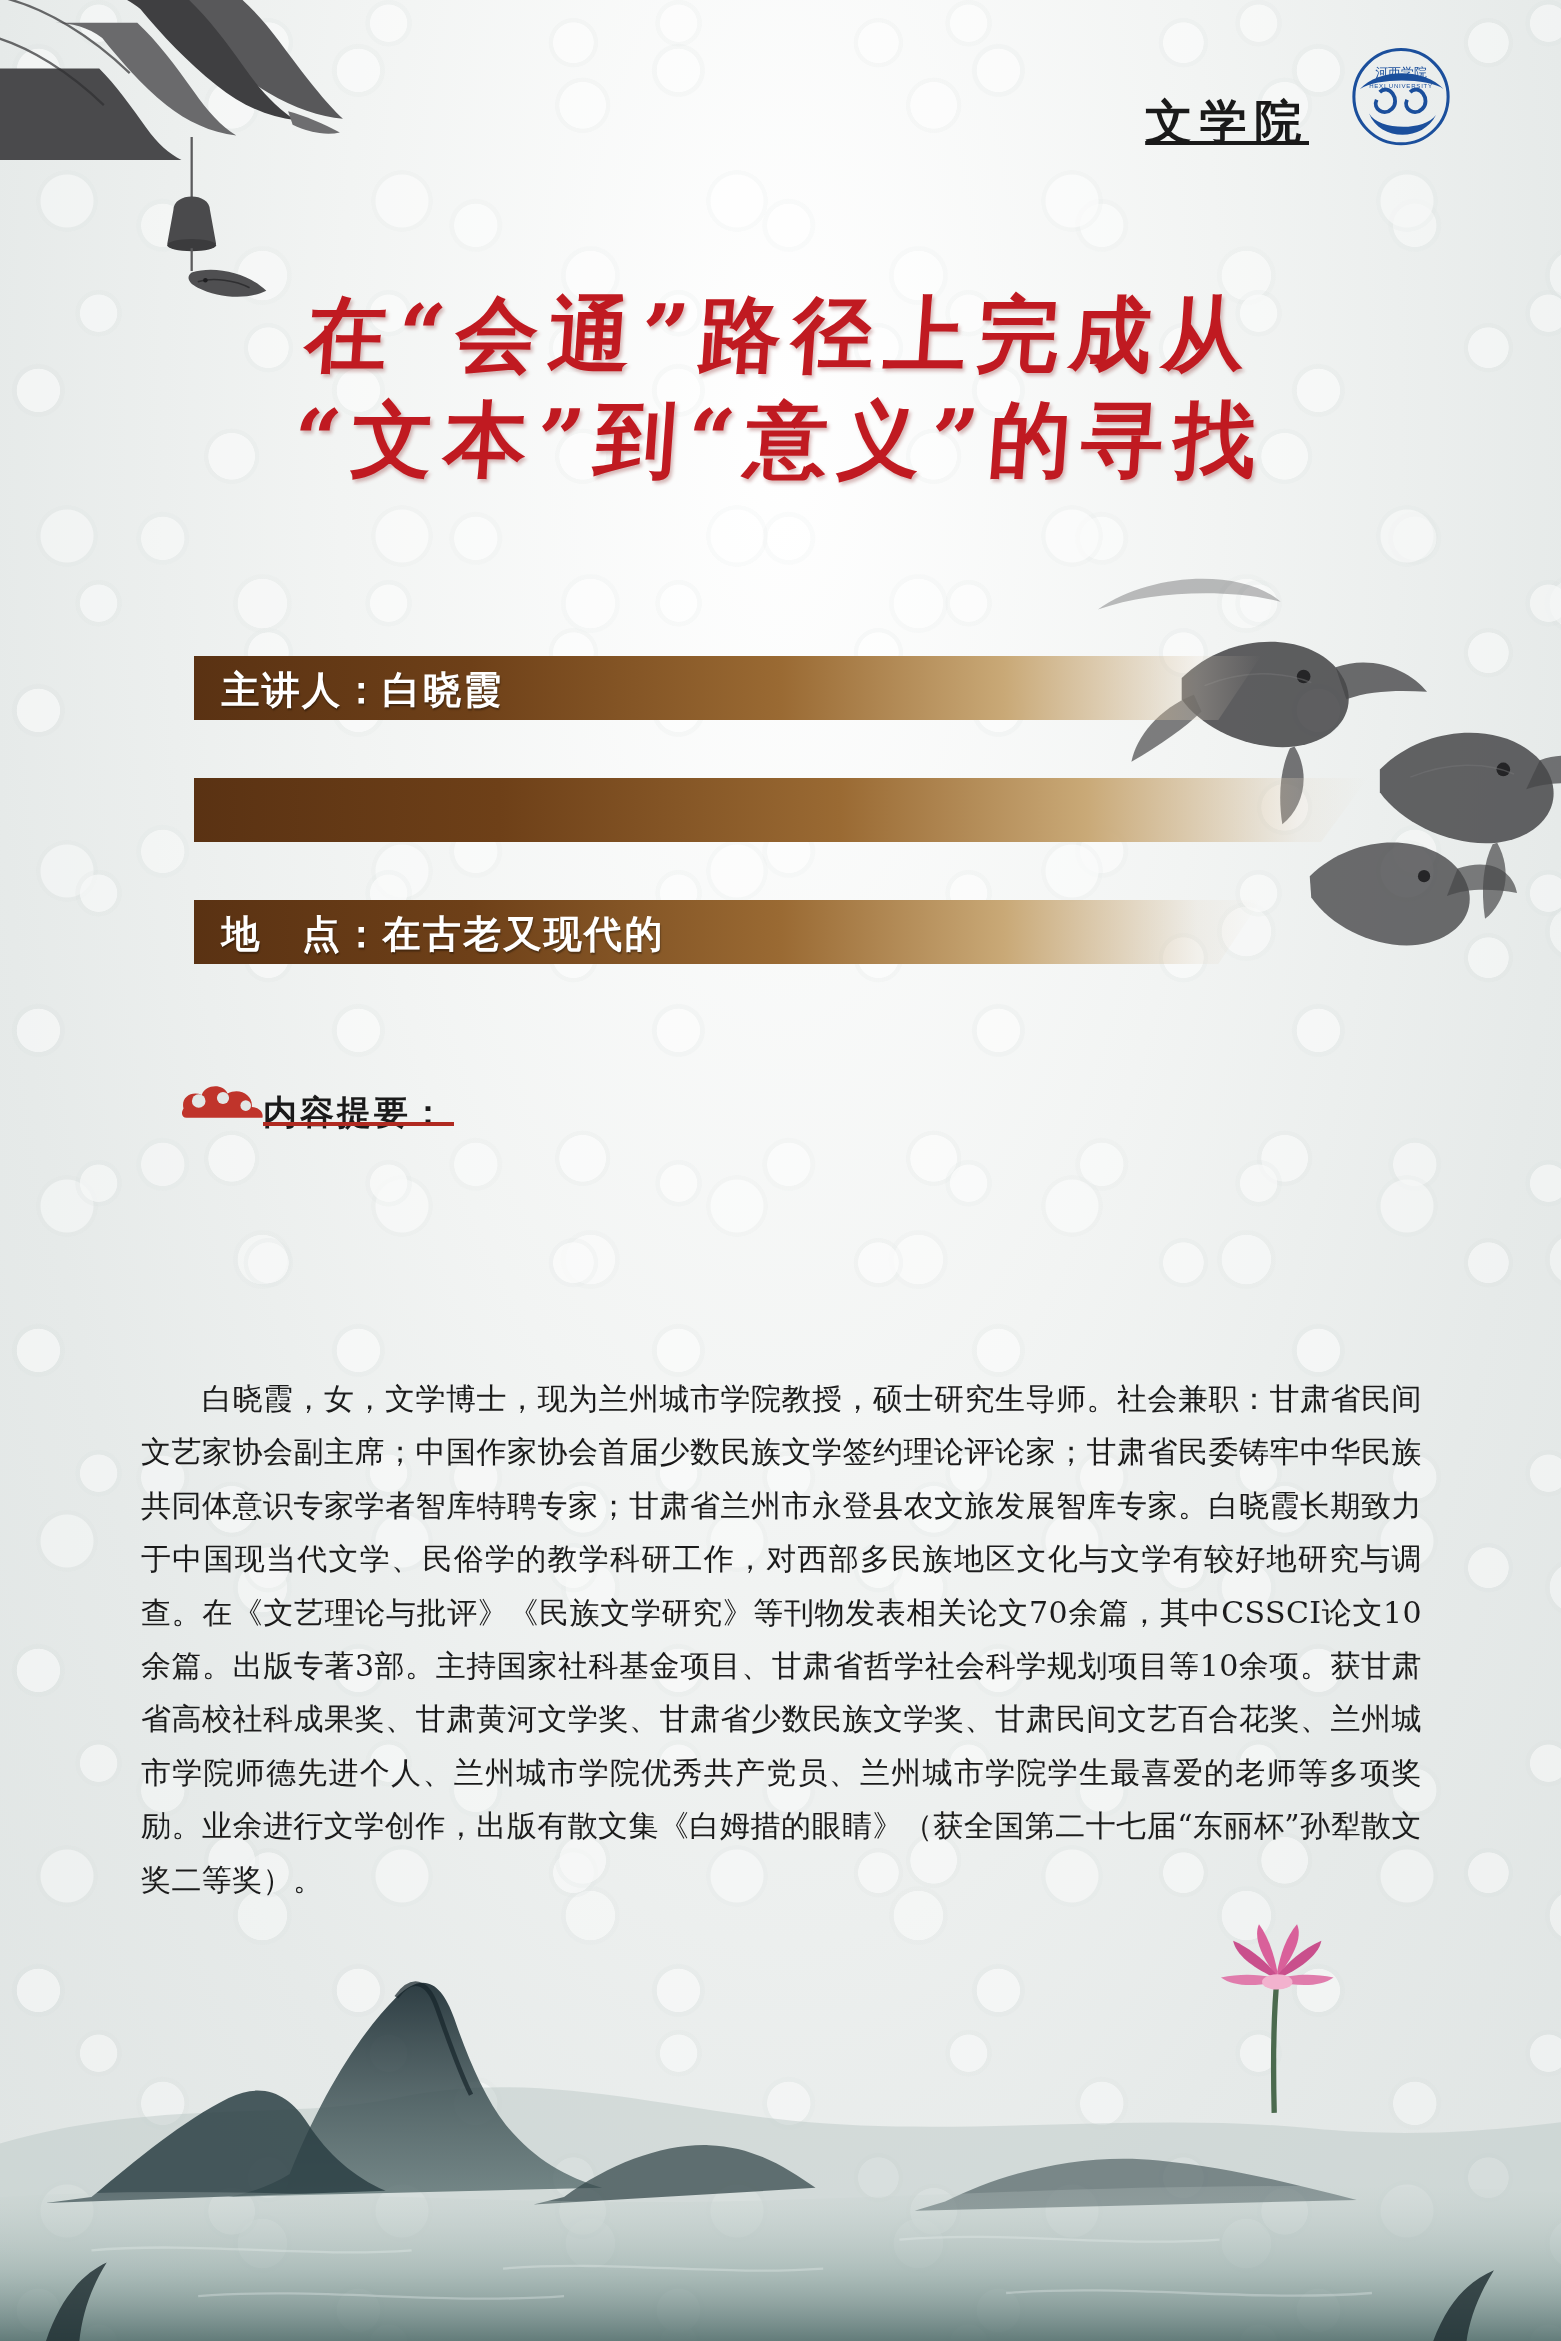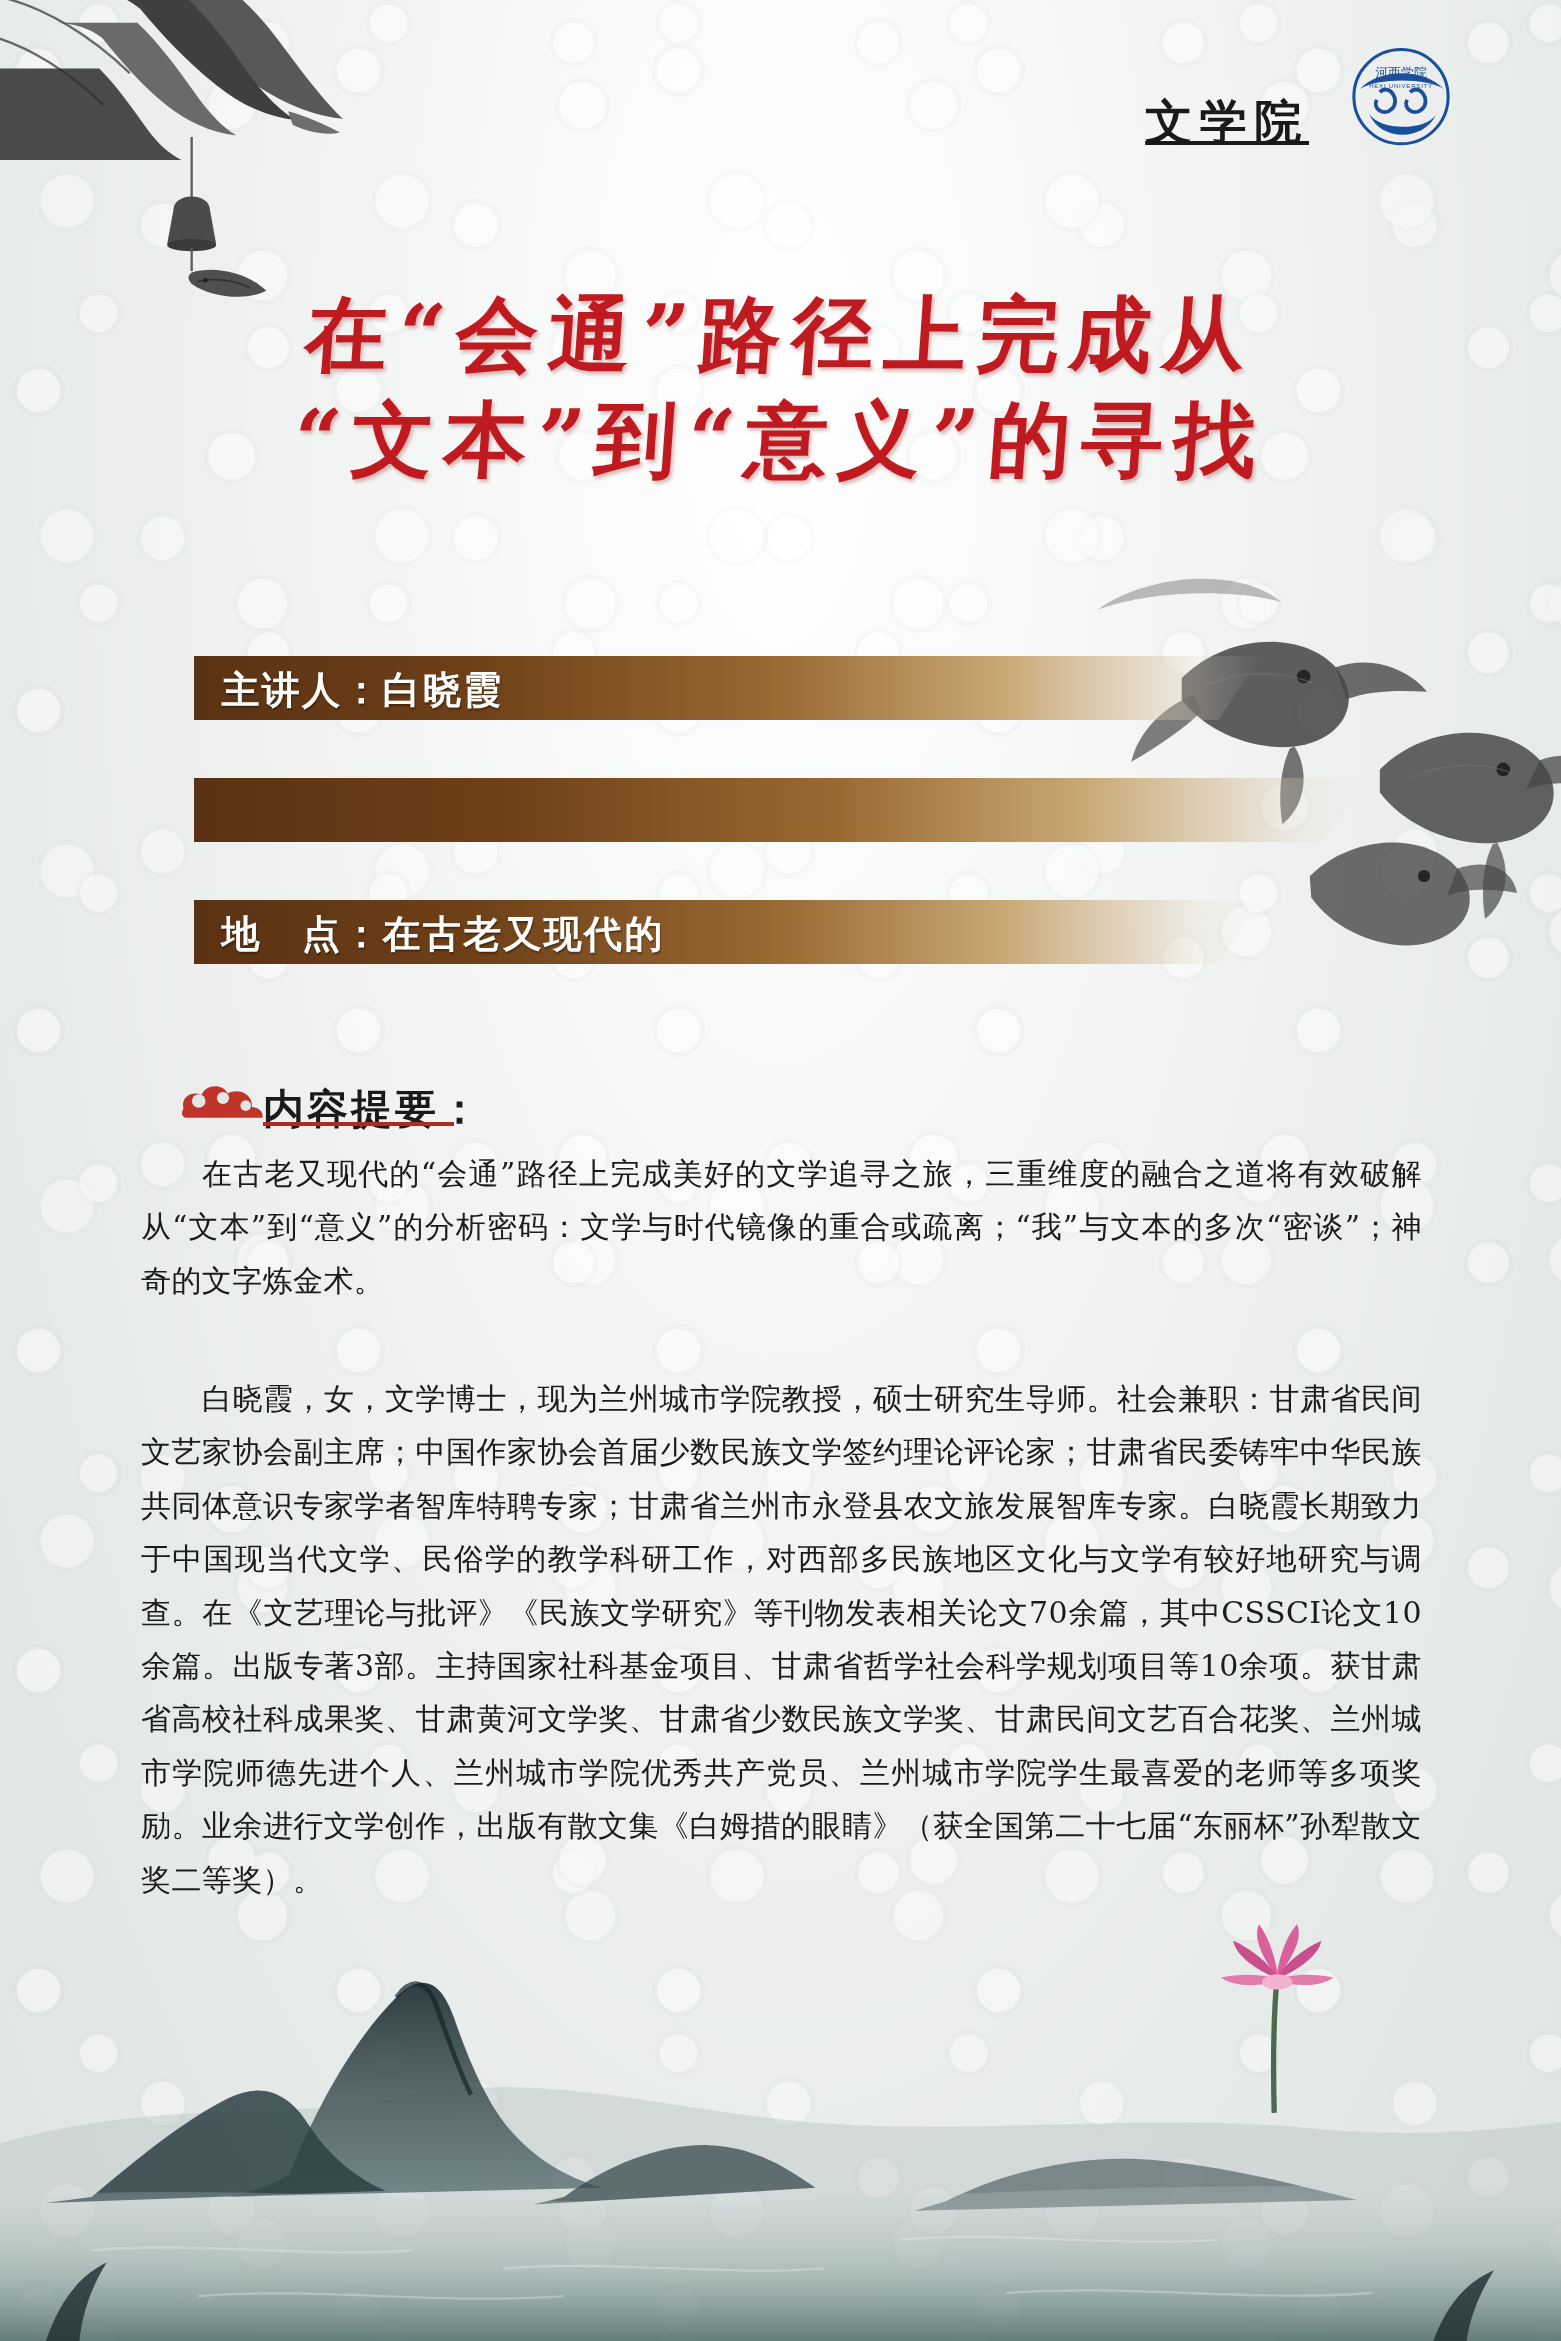--- a/index.html
+++ b/index.html
@@ -149,23 +149,23 @@
   .sec-cloud {
     position: absolute;
     left: 38px;
     top: 3px;
     width: 91px;
     height: 43px;
   }
   .sec-title {
     position: absolute;
     left: 122px;
-    top: 7px;
-    font-family: "DejaVu Serif", serif;
-    font-size: 41px;
+    top: 15px;
+    font-family: "DejaVu Serif", serif;
+    font-size: 34px;
     font-weight: bold;
     color: #1a1a1a;
     letter-spacing: 3px;
   }
   .sec-underline {
     position: absolute;
     left: 122px;
     top: 47px;
     width: 191px;
     height: 3.8px;
@@ -297,23 +297,20 @@
       <svg class="sec-cloud" viewBox="0 0 120 56">
         <g fill="#c0342b">
           <path d="M6 40 C2 26 16 16 30 22 C34 8 58 6 64 20 C80 12 98 22 96 38 C104 38 112 44 110 52 L10 52 C4 52 2 46 6 40 Z"></path>
           <circle cx="26" cy="30" r="9" fill="#e2e7e6"></circle>
           <circle cx="58" cy="26" r="8" fill="#e2e7e6"></circle>
           <circle cx="88" cy="36" r="7" fill="#e2e7e6"></circle>
         </g>
       </svg>
       <div class="sec-title">内容提要：</div>
       <div class="sec-underline"></div>
-    </div>
-    <div class="body-text">
-      <p>在古老又现代的“会通”路径上完成美好的文学追寻之旅，三重维度的融合之道将有效破解从“文本”到“意义”的分析密码：文学与时代镜像的重合或疏离；“我”与文本的多次“密谈”；神奇的文字炼金术。</p>
     </div>
   </div>
 
   <div class="section" id="section-bio">
     <div class="body-text">
       <p>白晓霞，女，文学博士，现为兰州城市学院教授，硕士研究生导师。社会兼职：甘肃省民间文艺家协会副主席；中国作家协会首届少数民族文学签约理论评论家；甘肃省民委铸牢中华民族共同体意识专家学者智库特聘专家；甘肃省兰州市永登县农文旅发展智库专家。白晓霞长期致力于中国现当代文学、民俗学的教学科研工作，对西部多民族地区文化与文学有较好地研究与调查。在《文艺理论与批评》《民族文学研究》等刊物发表相关论文70余篇，其中CSSCI论文10余篇。出版专著3部。主持国家社科基金项目、甘肃省哲学社会科学规划项目等10余项。获甘肃省高校社科成果奖、甘肃黄河文学奖、甘肃省少数民族文学奖、甘肃民间文艺百合花奖、兰州城市学院师德先进个人、兰州城市学院优秀共产党员、兰州城市学院学生最喜爱的老师等多项奖励。业余进行文学创作，出版有散文集《白姆措的眼睛》（获全国第二十七届“东丽杯”孙犁散文奖二等奖）。</p>
     </div>
   </div>
 
   <div id="bottom">

